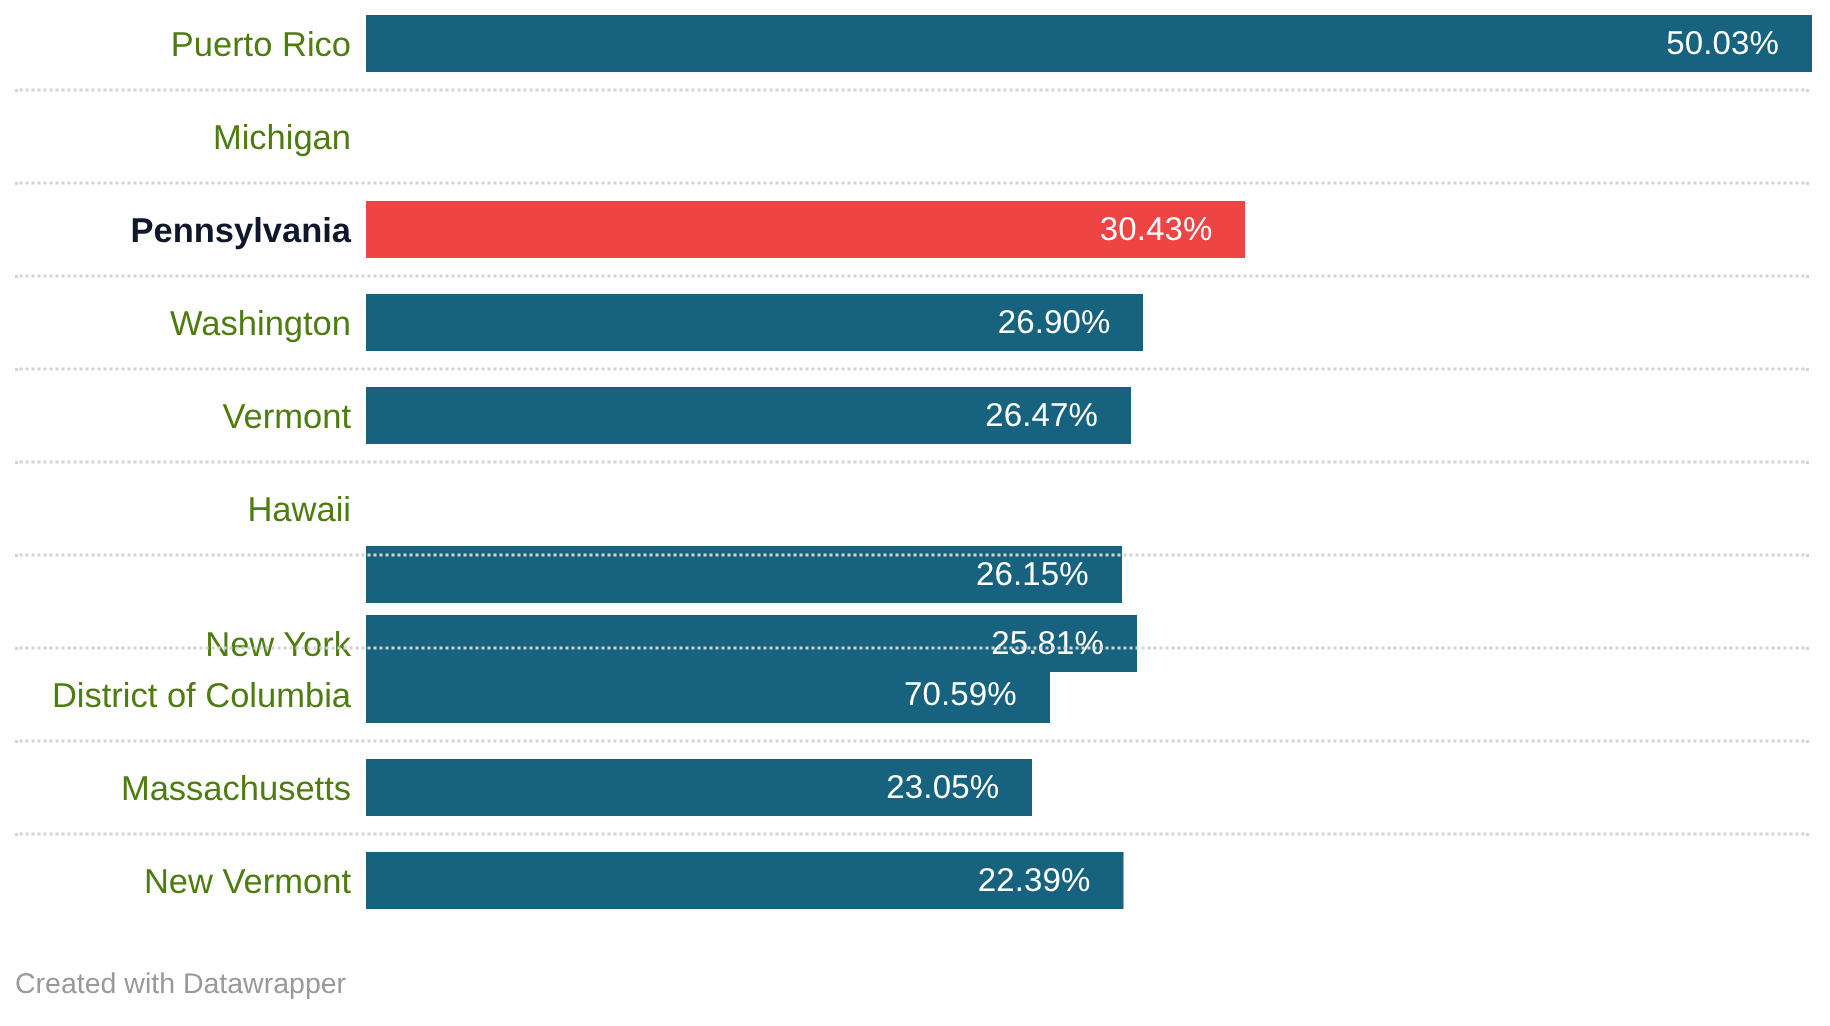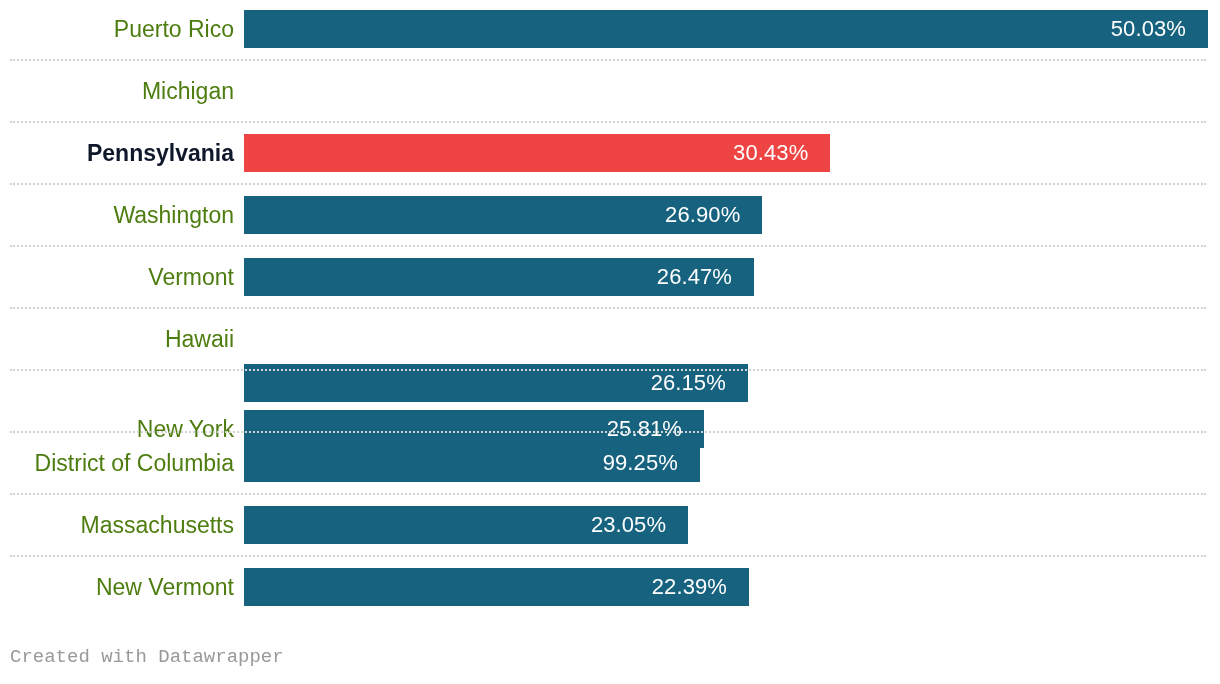--- a/index.html
+++ b/index.html
@@ -95,21 +95,20 @@
     border-top: 2px dotted #d3d3d3;
   }
 
   .footer {
     position: absolute;
     left: 10px;
     top: 646px;
     font-size: 19px;
     color: #999999;
     white-space: nowrap;
-    font-family: Liberation Mono, monospace;
   }
 </style>
 </head>
 <body>
 
 <div id="chart-root">
 
   <div class="chart-body" id="plot-area">
       <div class="bar-row" style="top: 10px;">
         <div class="row-label">Puerto Rico</div>
@@ -156,31 +155,31 @@
         <div class="bar-track">
           <div class="bar" style="width: 503.87px; height: 38px; margin-top: 44px;">
             <span class="bar-value">26.15%</span>
           </div>
         </div>
       </div>
       <div class="gridline" style="top: 369px;"></div>
       <div class="bar-row" style="top: 398px; margin-top: 12px;">
         <div class="row-label">New York</div>
         <div class="bar-track">
-          <div class="bar" style="width: 460px; height: 38px;">
+          <div class="bar" style="width: 514px; height: 38px;">
             <span class="bar-value">25.81%</span>
           </div>
         </div>
       </div>
       <div class="gridline" style="top: 431px;"></div>
       <div class="bar-row" style="top: 444px;">
         <div class="row-label">District of Columbia</div>
         <div class="bar-track">
           <div class="bar" style="width: 455.891px; height: 38px;">
-            <span class="bar-value">99.25%</span>
+            <span class="bar-value">70.59%</span>
           </div>
         </div>
       </div>
       <div class="gridline" style="top: 493px;"></div>
       <div class="bar-row" style="top: 506px;">
         <div class="row-label">Massachusetts</div>
         <div class="bar-track">
           <div class="bar" style="width: 444.138px; height: 38px; justify-content: flex-end;">
             <span class="bar-value">23.05%</span>
           </div>

